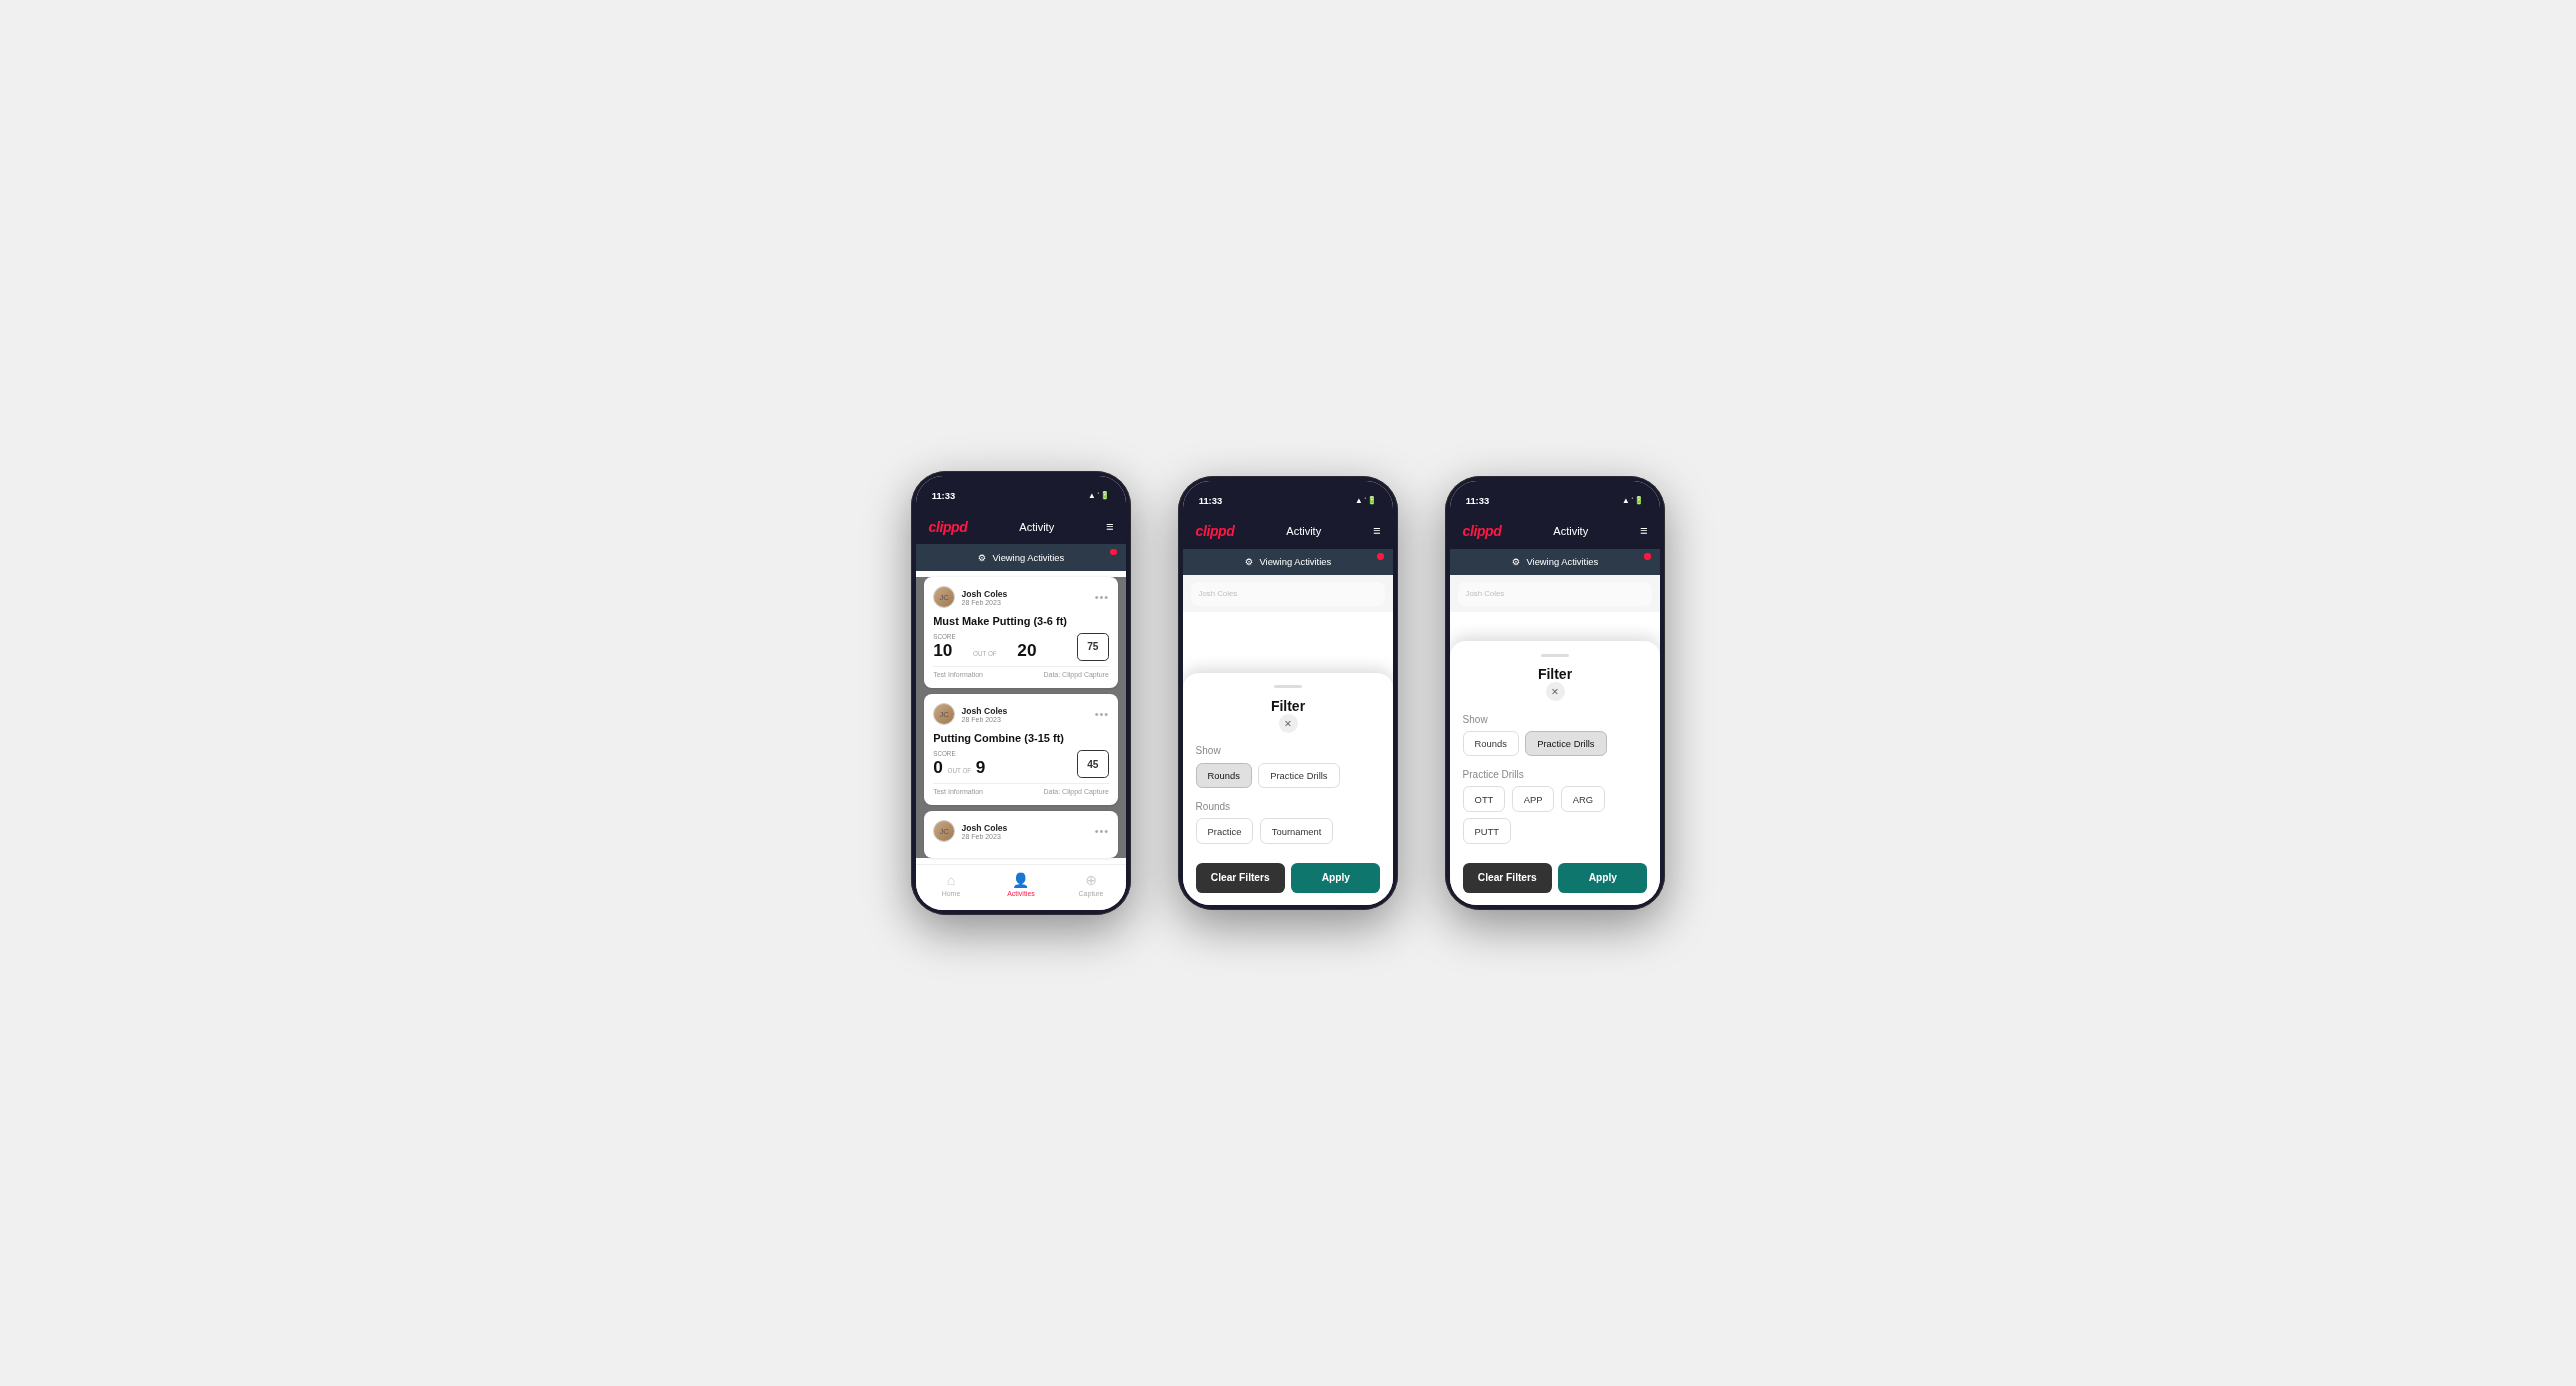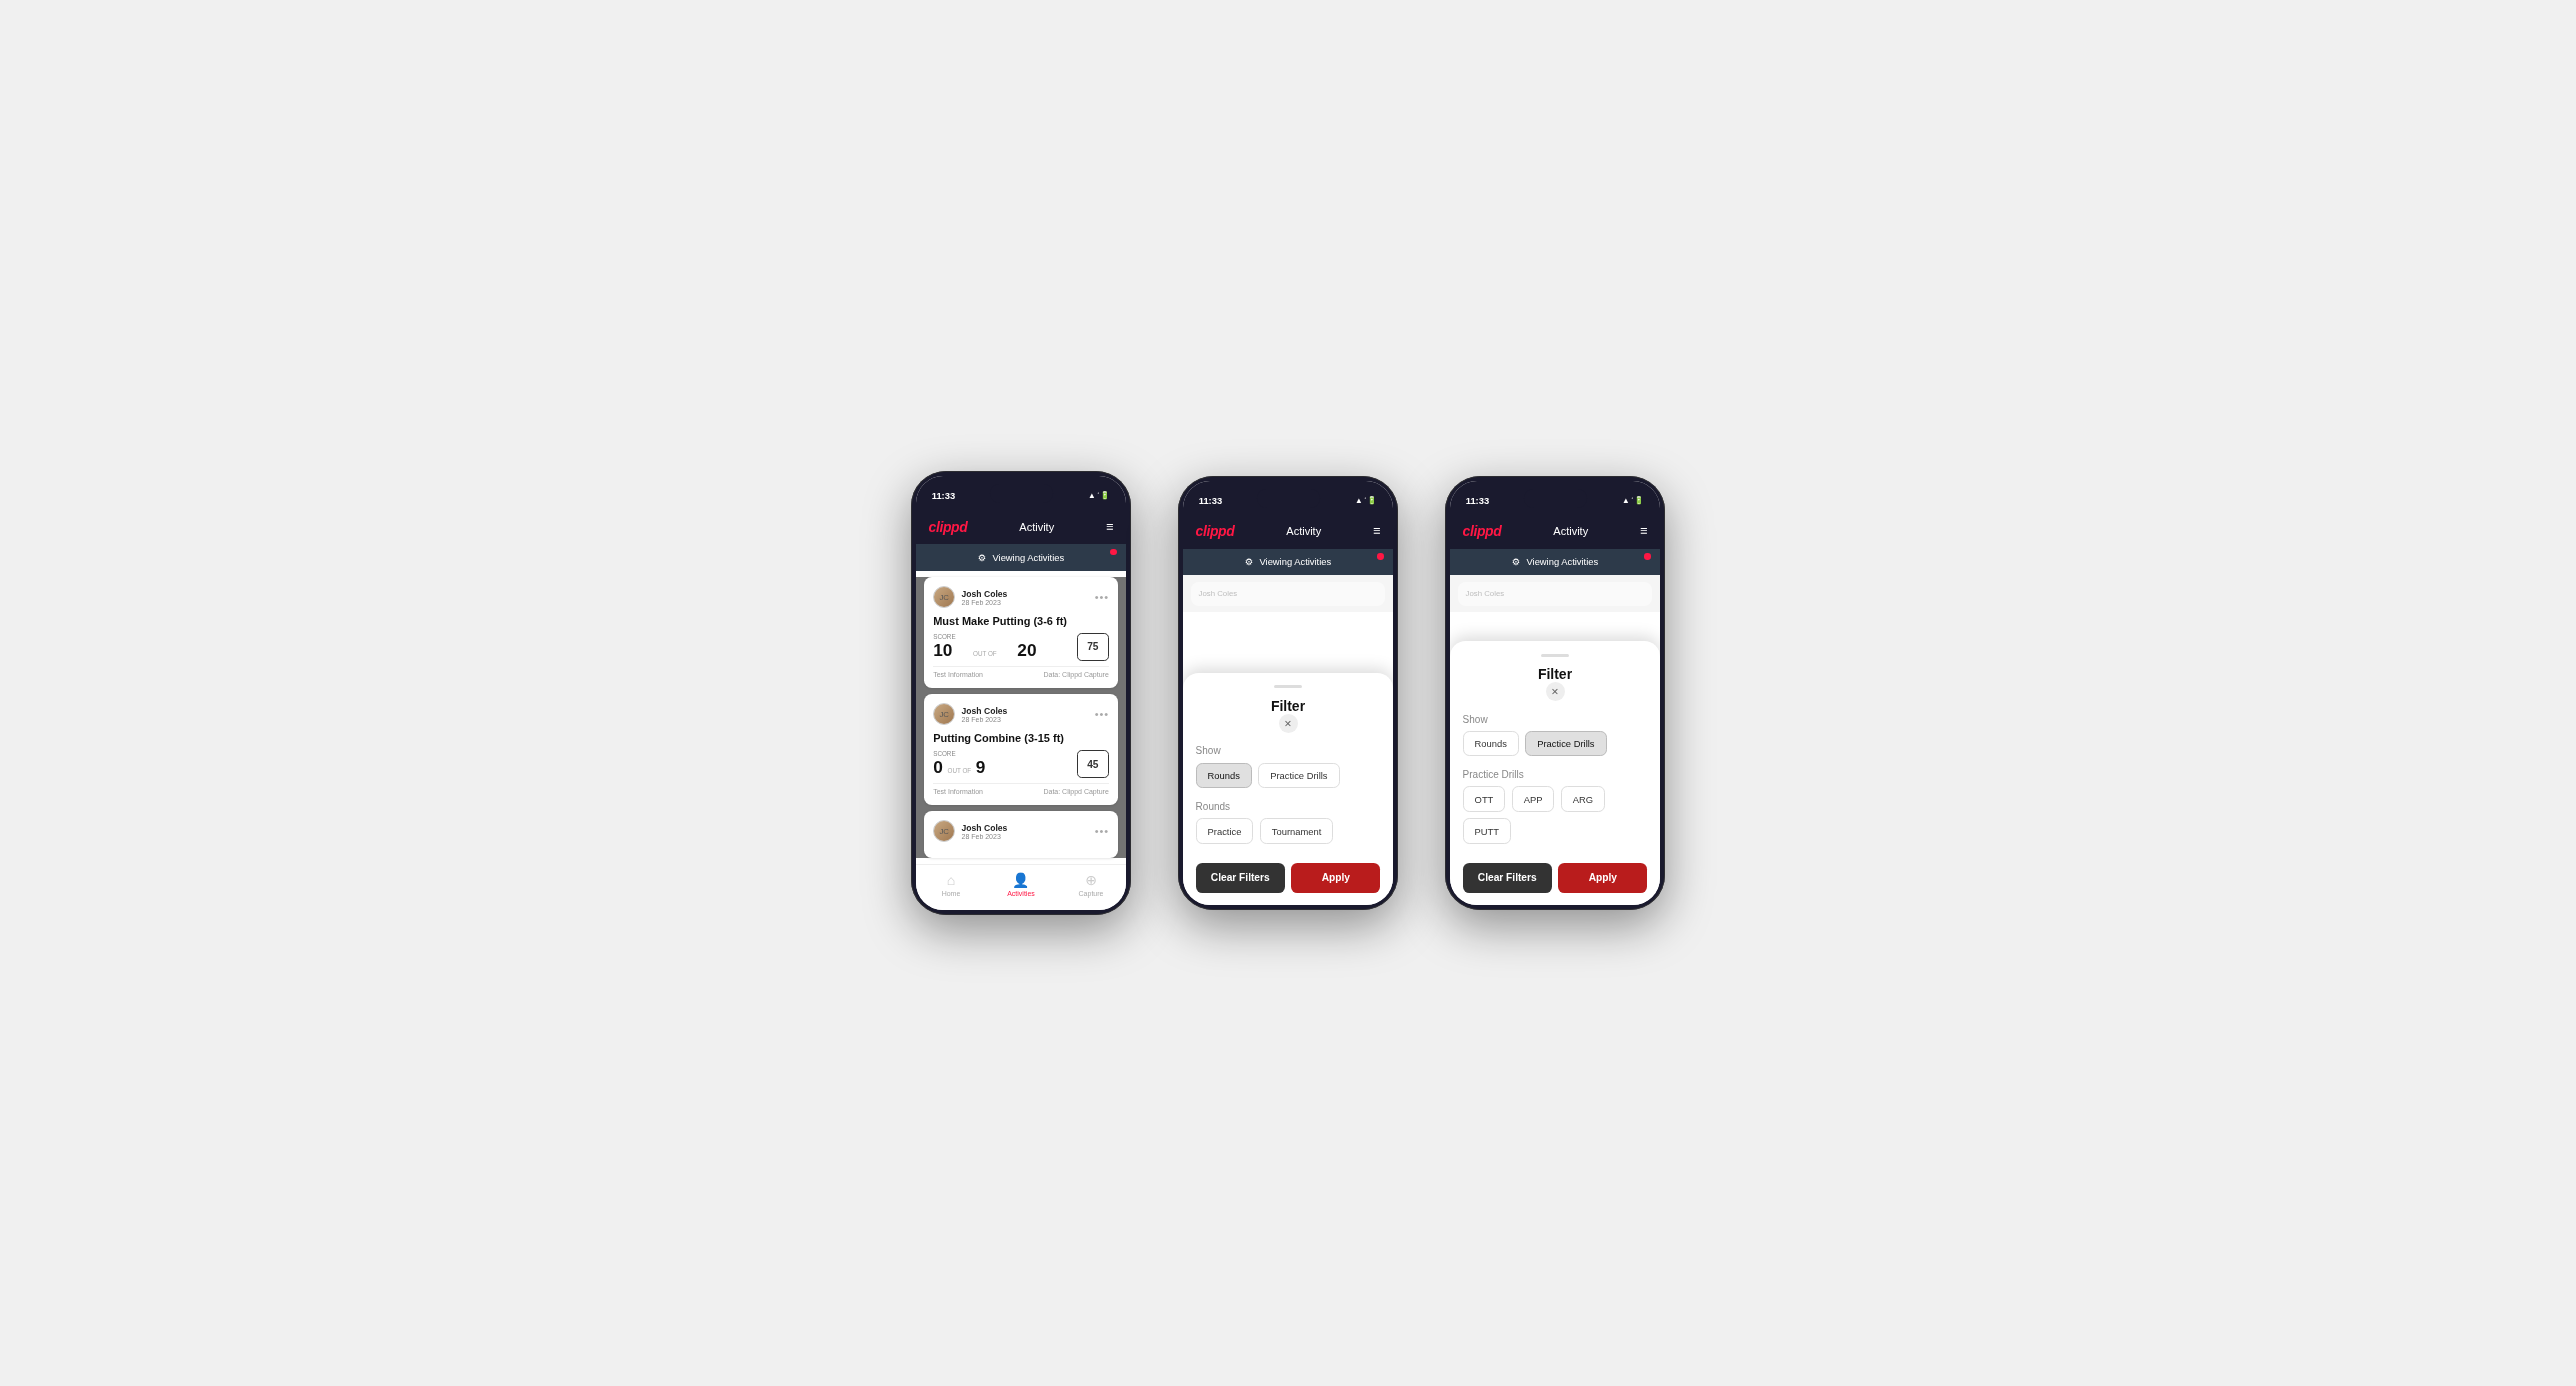--- a/index.html
+++ b/index.html
@@ -370,21 +370,21 @@
       border: none;
       border-radius: 6.3px;
       font-size: 10.2px;
       font-weight: 600;
       cursor: pointer;
     }
 
     .btn-apply {
       flex: 1;
       padding: 9.4px;
-      background: #b91c1c;
+      background: #0f766e;
       color: #fff;
       border: none;
       border-radius: 6.3px;
       font-size: 10.2px;
       font-weight: 600;
       cursor: pointer;
     }
 
     .phone-content-wrapper {
       position: relative;

